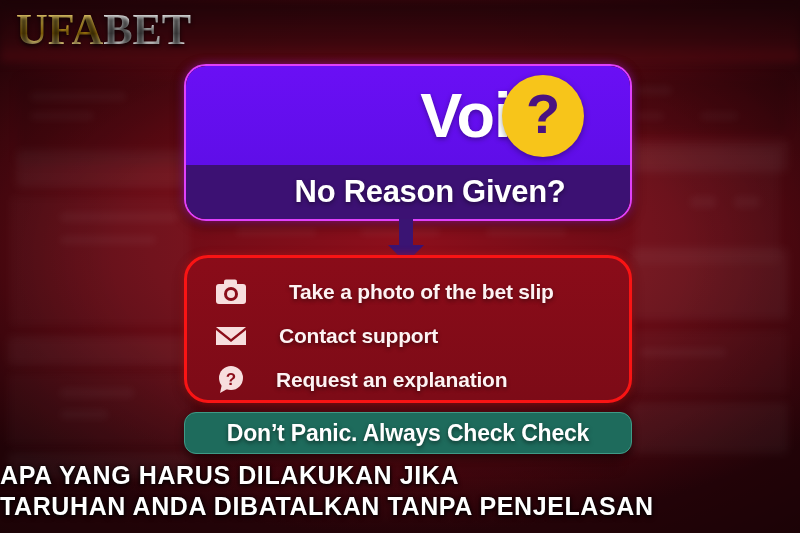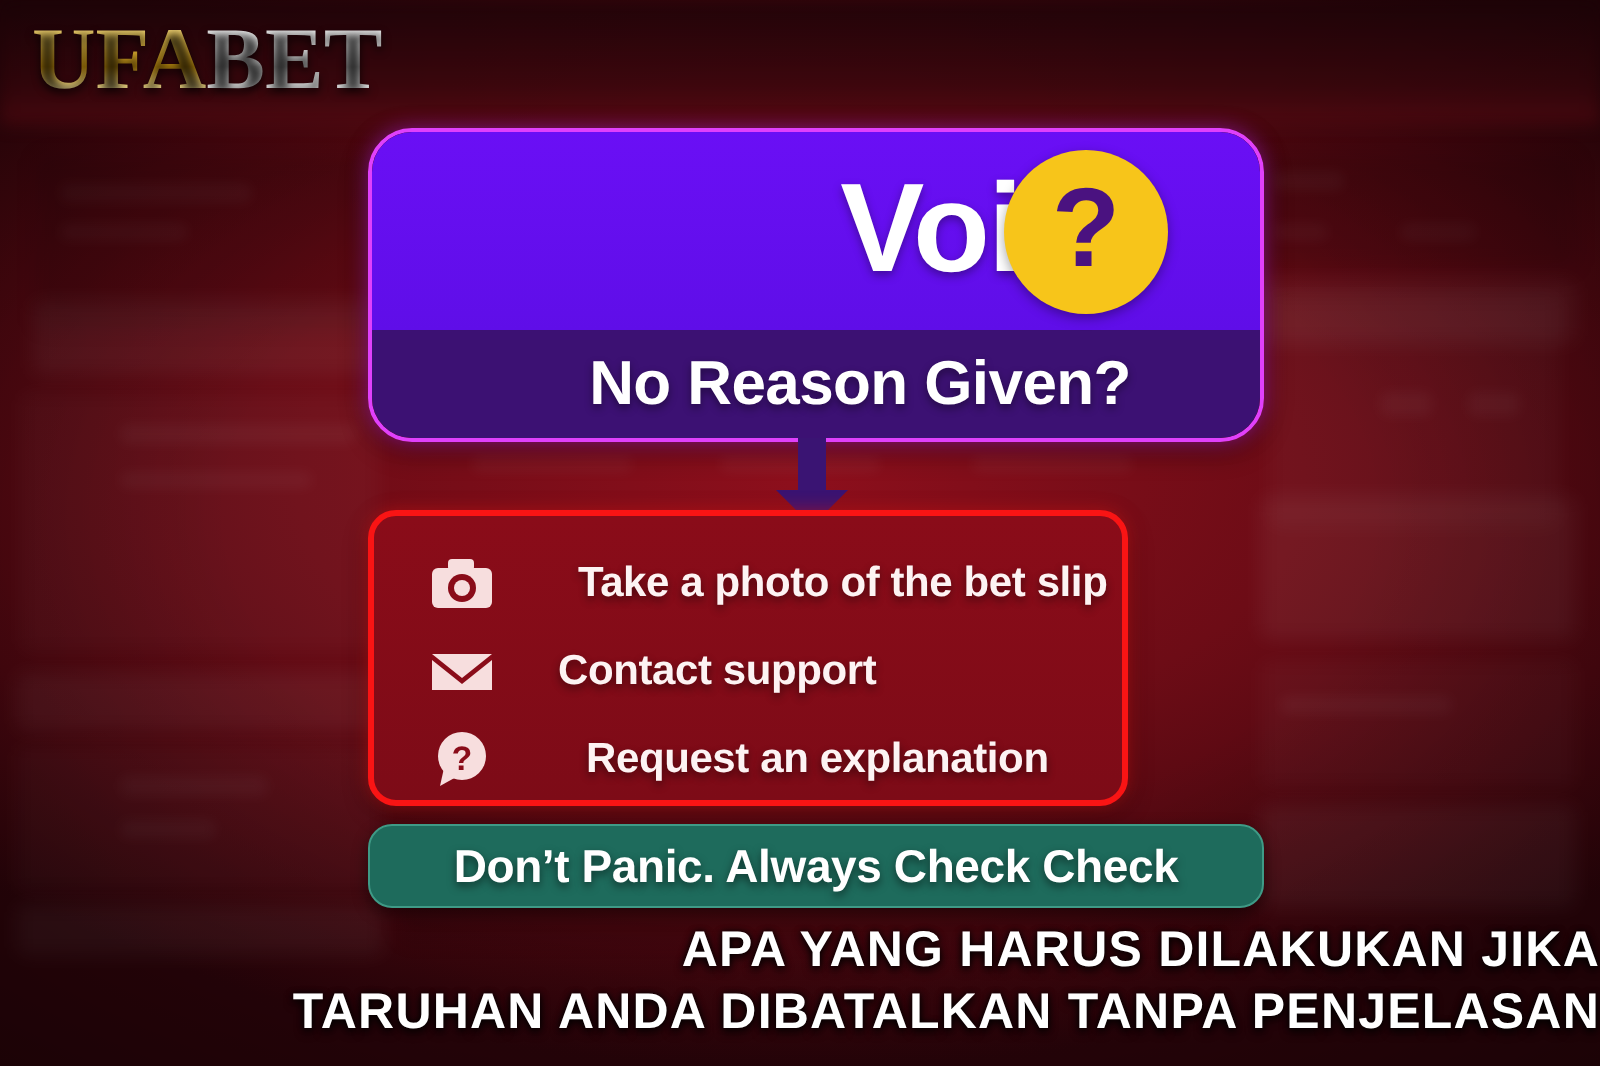--- a/index.html
+++ b/index.html
@@ -111,60 +111,59 @@
     margin-left:44px;
   }
 
   
   #arrow {
     position:absolute; left:386px; top:219px; width:40px; height:44px;
   }
 
   
   #list-card {
-    position:absolute; left:184px; top:255px; width:380px; height:148px;
-    border-radius:14px;
+    position:absolute; left:184px; top:255px; width:448px; height:148px;
+    border-radius:24px;
     border:3px solid #f91414;
     background:linear-gradient(180deg,#8a0c19 0%,#7d0b17 100%);
     box-shadow:0 0 9px rgba(255,25,25,0.45), 0 4px 12px rgba(0,0,0,0.4);
     padding:12px 0 0 0;
   }
   .row { display:flex; align-items:center; height:44px; padding-left:24px; }
   .row .ico {
     width:40px; height:30px;
     display:flex; align-items:center; justify-content:center;
     flex:0 0 40px;
   }
   .row .txt {
     color:#fdf3f3; font-size:21px; font-weight:bold; letter-spacing:-0.2px;
     text-shadow:0 2px 4px rgba(0,0,0,0.45);
   }
   .row.r1 .txt { margin-left:38px; }
   .row.r2 .txt { margin-left:28px; }
-  .row.r3 .txt { margin-left:42px; }
+  .row.r3 .txt { margin-left:25px; }
 
   
   #banner {
     position:absolute; left:184px; top:412px; width:448px; height:42px;
     border-radius:12px;
     background:#1e6b5c;
     border:1px solid #3f9a86;
     display:flex; align-items:center; justify-content:center;
     box-shadow:0 3px 8px rgba(0,0,0,0.45);
   }
   #banner span {
     color:#ffffff; font-size:23px; font-weight:bold; letter-spacing:-0.2px;
     text-shadow:0 2px 4px rgba(0,0,0,0.5);
   }
 
   
   #caption {
     position:absolute; left:0; right:0; top:460px;
-    text-align:right;
-    padding-left:13px;
+    text-align:left;
   }
   #caption div {
     color:#ffffff; font-weight:bold;
     font-size:25px; line-height:31px;
     letter-spacing:0.6px;
     text-shadow:0 2px 5px rgba(0,0,0,0.85), 0 0 3px rgba(0,0,0,0.9);
     white-space:nowrap;
   }
   #caption .l2 { font-size:25px; }
 </style>

